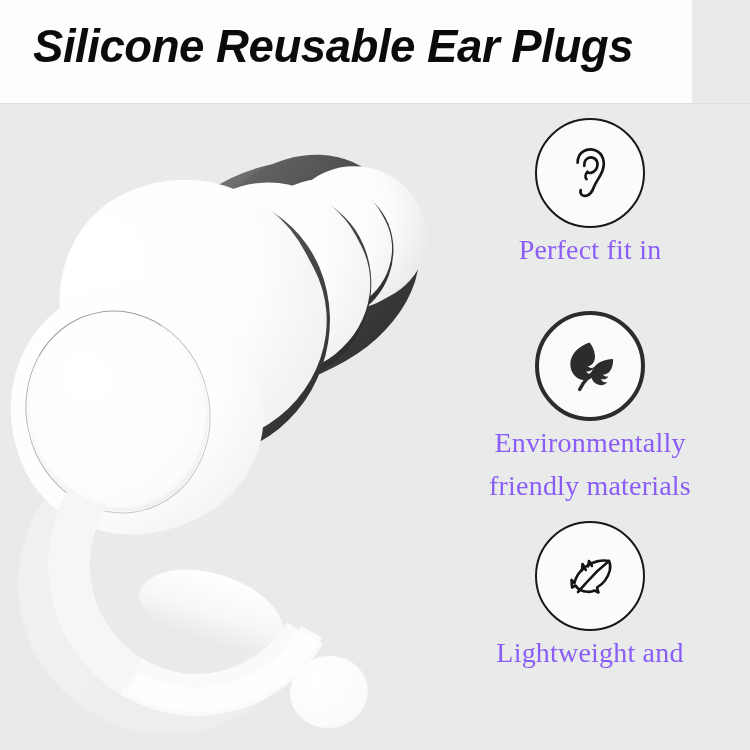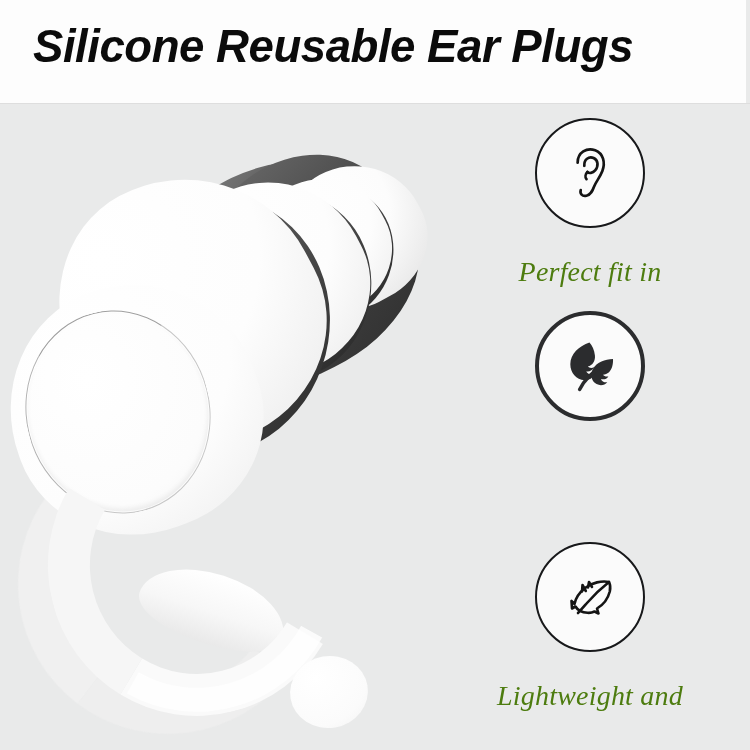--- a/index.html
+++ b/index.html
@@ -18,21 +18,21 @@
     width: 750px;
     height: 750px;
     background: #e9eaea;
     overflow: hidden;
   }
 
   
   #header-band {
     position: absolute;
     left: 0; top: 0;
-    width: 746px;
+    width: 692px;
     height: 104px;
     background: #fdfdfd;
     box-sizing: border-box;
   }
   #header-title {
     position: absolute;
     left: 33px;
     top: 17px;
     width: 700px;
     font-family: "Liberation Sans", sans-serif;
@@ -233,43 +233,42 @@
     height: 646px;
   }
   .feature {
     position: absolute;
     left: 0;
     width: 320px;
     text-align: center;
   }
   #feature-0 { top: 14px; }
   #feature-1 { top: 207px; }
-  #feature-2 { top: 438px; }
+  #feature-2 { top: 417px; }
 
   .icon-circle {
     width: 110px;
     height: 110px;
     border-radius: 50%;
     margin: 0 auto;
     background: #fbfbfb;
     display: flex;
     align-items: center;
     justify-content: center;
     box-sizing: border-box;
   }
   .icon-circle.thin  { border: 2.4px solid #17181a; }
   .icon-circle.thick { border: 4.6px solid #2b2c2e; }
 
   .feature-caption {
-    margin-top: 22px;
+    margin-top: 0;
     font-family: "Liberation Serif", serif;
-    font-style: italic;
     font-size: 28px;
     line-height: 43px;
-    color: #4d7c0f;
+    color: #8b5cf6;
     letter-spacing: 0.2px;
   }
   .feature-caption .cap-line { display: block; white-space: nowrap; }
 </style>
 </head>
 <body>
 
 <div id="page">
 
   <div id="header-band">
@@ -333,20 +332,22 @@
                      C34.5 31.5, 37 27.5, 36.5 22.5 C36 17, 34 13.3, 31.5 10.5 Z"></path>
             <path d="M53 25.5 C45.5 25.8, 38.5 28.5, 35 34 C31.8 39.2, 33 45.8, 38 48.5
                      C41.5 50.4, 45.5 49.6, 47.8 46.8 C45.2 47.2, 42.8 46, 42 43.8
                      C44.6 44.6, 47.4 43.8, 48.8 41.5 C46.9 42, 44.8 41.4, 43.9 40
                      C48 39.8, 51 36.8, 52.3 32.4 C53 29.9, 53.2 27.5, 53 25.5 Z"></path>
             <path d="M22.5 53.5 C27 44.5, 34.5 37, 44 31.5" fill="none" stroke="#2b2c2e" stroke-width="3.2" stroke-linecap="round"></path>
           </g>
         </svg>
       </div>
       <div class="feature-caption">
+        <span class="cap-line">Environmentally</span>
+        <span class="cap-line">friendly materials</span>
       </div>
     </div>
 
     <div class="feature" id="feature-2">
       <div class="icon-circle thin">
         <svg width="64" height="64" viewBox="0 0 64 64" aria-hidden="true">
           <g fill="none" stroke="#141414" stroke-width="2.6" stroke-linecap="round" stroke-linejoin="round">
             <path d="M51 17 C44 15.5, 34 17.5, 27 23 C21 27.8, 17.5 33.5, 16.5 39
                      L13.5 36 L14 43.5 L17.5 41.5 C19.5 45, 24 47.5, 29.5 47.8
                      C32 48, 34.5 47.5, 36.5 46.5 L40.5 48.5 L39 43.5

